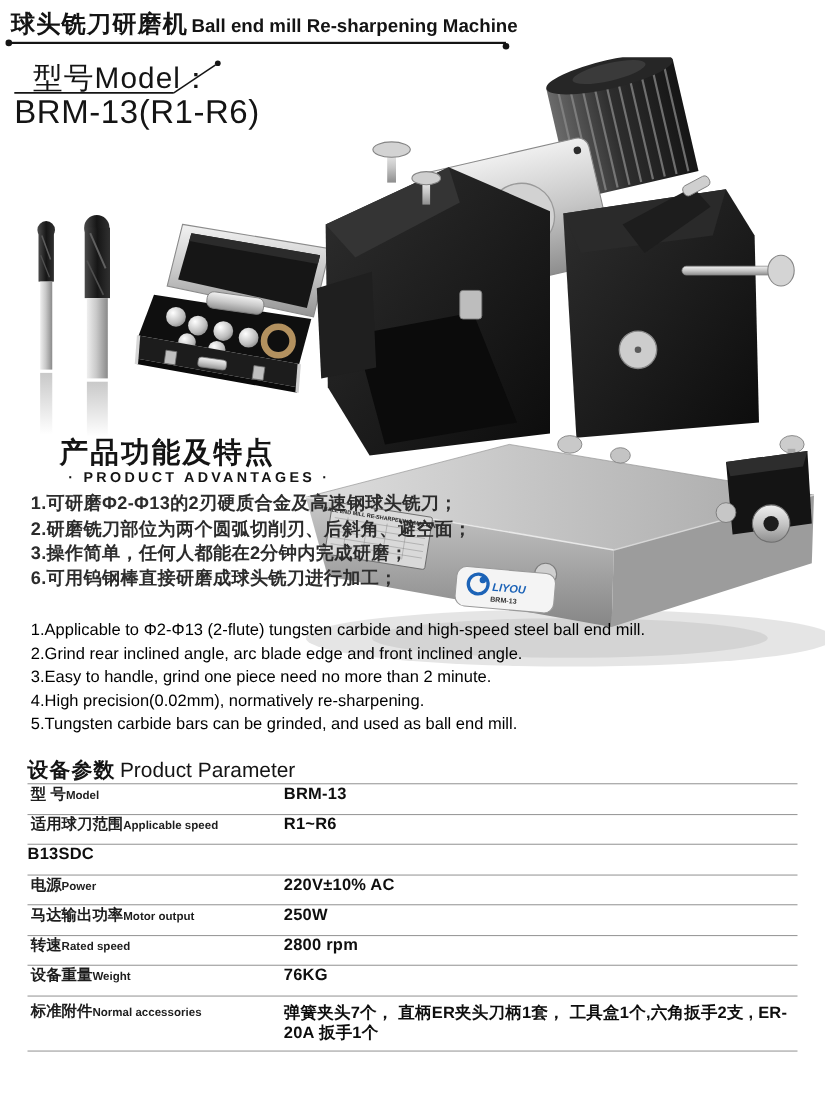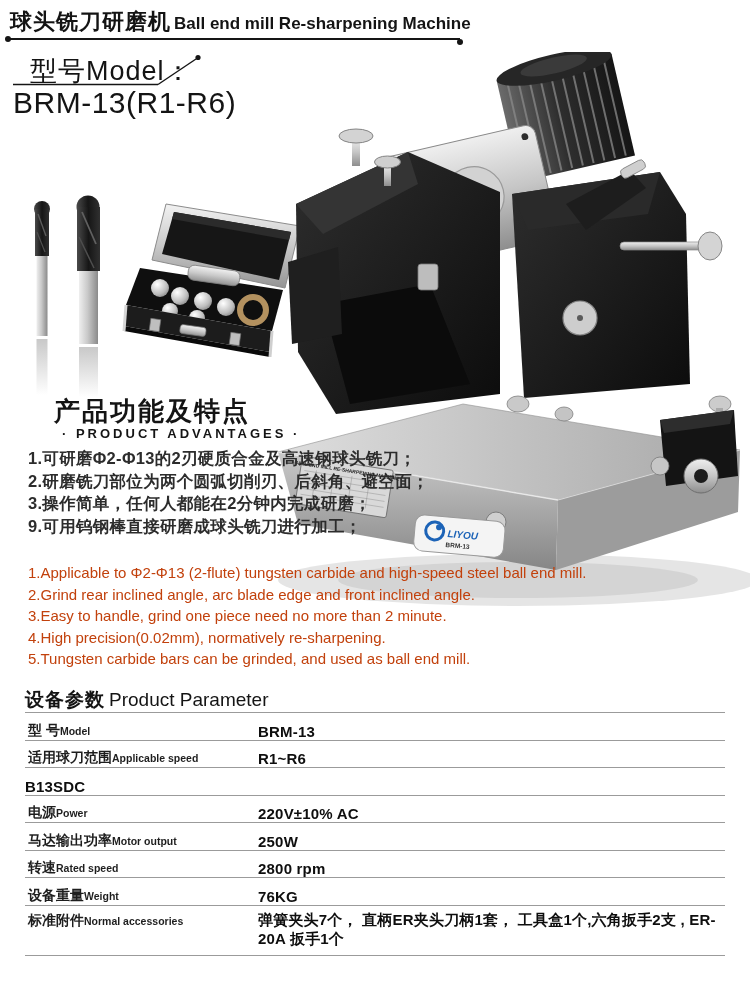--- a/index.html
+++ b/index.html
@@ -21,27 +21,27 @@
   .model-svg{left:0;top:50px;pointer-events:none;}
   .model-value{left:13px;top:86px;font-size:30px;letter-spacing:0.5px;}
   
   .img-svg{pointer-events:none;}
   
   .adv-h-zh{left:28px;top:394px;font-size:26px;font-weight:bold;letter-spacing:2px;margin-left:26px;}
   .adv-h-en{left:30px;top:426px;font-size:13px;font-weight:bold;letter-spacing:3px;margin-left:32px;}
   .adv-list-zh{left:28px;top:447px;width:690px;}
   .adv-list-zh div{font-size:16.5px;font-weight:600;color:#2c2c2c;line-height:22.6px;letter-spacing:0.3px;}
   .adv-list-en{left:28px;top:562px;width:600px;}
-  .adv-list-en div{font-size:15px;color:#c2410c;line-height:21.6px;}
+  .adv-list-en div{font-size:15px;color:#000000;line-height:21.6px;}
   
   .param-h{left:25px;top:687px;font-size:19px;}
   .param-h .zh{font-weight:bold;letter-spacing:1px;}
   .param-h .en{font-weight:normal;margin-left:4px;}
   .ptable{left:25px;top:712px;width:700px;border-bottom:1px solid #9b9b9b;}
-  .prow{display:flex;align-items:flex-end;border-top:1px solid #9b9b9b;min-height:26.5px;}
+  .prow{display:flex;align-items:flex-start;border-top:1px solid #9b9b9b;min-height:26.5px;}
   .prow.tall{align-items:flex-start;padding:5px 0 6px 0;}
   .plabel{width:230px;flex:none;padding-left:3px;}
   .plabel .zh{font-size:14px;font-weight:600;color:#1e1e1e;}
   .plabel .en{font-size:10.5px;font-weight:600;color:#1e1e1e;}
   .pvalue{flex:1;}
   .pvalue .v{font-size:15px;font-weight:700;color:#0e0e0e;letter-spacing:0.2px;}
 </style>
 </head>
 <body>
 
@@ -270,21 +270,21 @@
     <text x="178" y="496" font-size="6.5" fill="#333" font-weight="bold">BRM-13</text>
   </g>
 </svg>
 
 <div class="abs adv-h-zh">产品功能及特点</div>
 <div class="abs adv-h-en">· PRODUCT ADVANTAGES ·</div>
 <div class="abs adv-list-zh">
     <div>1.可研磨Φ2-Φ13的2刃硬质合金及高速钢球头铣刀；</div>
     <div>2.研磨铣刀部位为两个圆弧切削刃、后斜角、避空面；</div>
     <div>3.操作简单，任何人都能在2分钟内完成研磨；</div>
-    <div>9.可用钨钢棒直接研磨成球头铣刀进行加工；</div>
+    <div>6.可用钨钢棒直接研磨成球头铣刀进行加工；</div>
   </div>
 <div class="abs adv-list-en">
     <div>1.Applicable to Φ2-Φ13 (2-flute) tungsten carbide and high-speed steel ball end mill.</div>
     <div>2.Grind rear inclined angle, arc blade edge and front inclined angle.</div>
     <div>3.Easy to handle, grind one piece need no more than 2 minute.</div>
     <div>4.High precision(0.02mm), normatively re-sharpening.</div>
     <div>5.Tungsten carbide bars can be grinded, and used as ball end mill.</div>
   </div>
 
 <div class="abs param-h">

